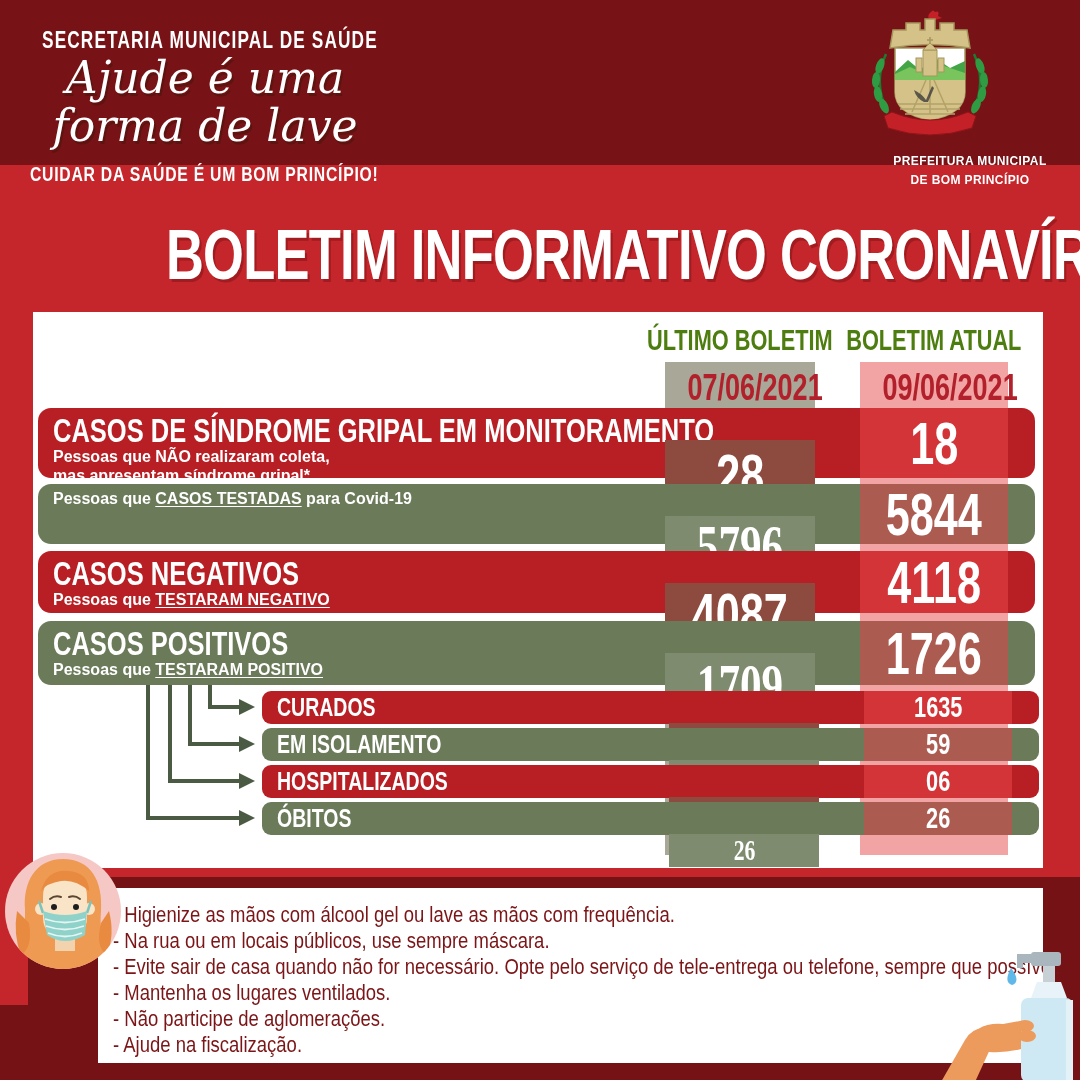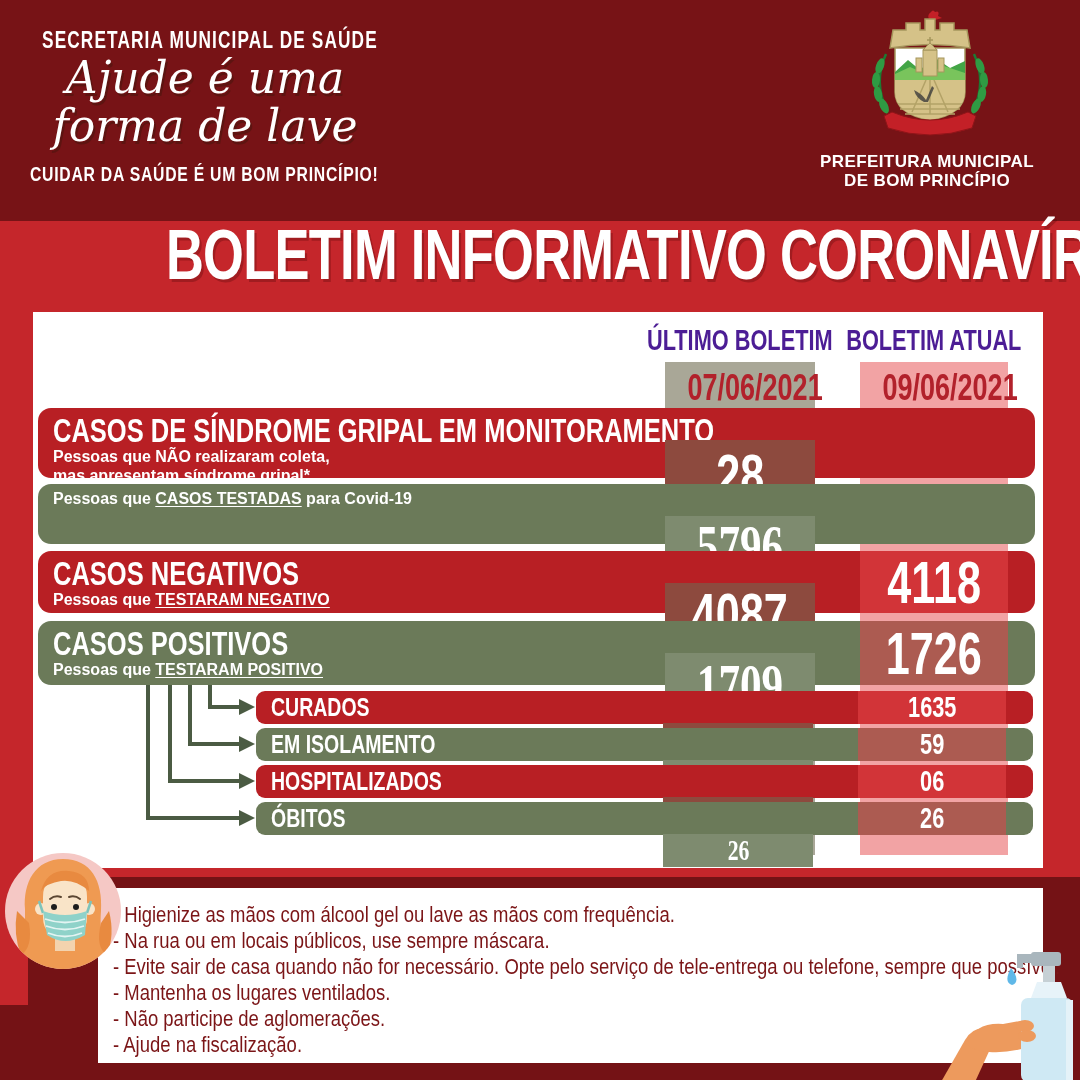--- a/index.html
+++ b/index.html
@@ -6,45 +6,45 @@
   html,body { background:#3a3a3a; }
   body { font-family:"Liberation Sans", sans-serif; }
   .canvas { position:relative; width:1080px; height:1080px; background:#c5262b; overflow:hidden; margin:0 auto; }
   .abs { position:absolute; }
 
   
   .cond { display:inline-block; transform:scaleX(.75); transform-origin:center center; white-space:nowrap; }
   .cond-l { transform-origin:left center; }
 
   
-  .band-top { left:0; top:0; width:1080px; height:221px; background:#771316; }
+  .band-top { left:0; top:0; width:1080px; height:165px; background:#771316; }
   .band-bottom { left:0; top:877px; width:1080px; height:203px; background:#741215; }
   .red-notch { left:0; top:877px; width:28px; height:128px; background:#c5262b; }
 
   
   .secretaria { left:42px; top:27px; color:#fff; font-weight:bold; font-size:23px; letter-spacing:1.5px; }
   .script-wrap { left:25px; top:54px; width:360px; text-align:center; color:#fff;
                  font-family:"DejaVu Serif", serif; font-style:italic; }
   .script-line { font-size:44px; line-height:48px; text-shadow:2px 3px 0 rgba(61,22,12,.45); }
   .tagline { left:30px; top:162px; color:#fff; font-weight:bold; font-size:21px; letter-spacing:1px; }
-  .pref-text { left:817px; top:152px; width:220px; text-align:center; color:#fff;
-               font-weight:bold; font-size:17px; line-height:19px; letter-spacing:.4px; }
+  .pref-text { left:860px; top:152px; width:220px; text-align:center; color:#fff;
+               font-weight:bold; font-size:12px; line-height:19px; letter-spacing:.4px; }
 
   
   .main-title { left:0; top:208px; width:1080px; height:94px; line-height:94px; text-align:center;
                 color:#fff; font-weight:bold; font-size:70px; }
   .main-title .cond { letter-spacing:-1px; text-shadow:3px 3px 0 rgba(80,8,8,.3); }
 
   
   .panel { left:33px; top:312px; width:1010px; height:556px; background:#fff; }
   .strip { position:absolute; top:50px; height:493px; }
   .strip-last { left:632px; width:150px; background:#a9a797; }
   .strip-current { left:827px; width:148px; background:#f2a3a4; }
   .colhead { position:absolute; top:8px; height:40px; width:270px; text-align:center;
-             color:#4c1d95; font-weight:bold; font-size:29px; line-height:40px; }
+             color:#4d7c0f; font-weight:bold; font-size:29px; line-height:40px; }
   .colhead-last { left:572px; }
   .colhead-current { left:766px; }
   .date { position:absolute; top:56px; height:40px; text-align:center; color:#b2212b;
           font-weight:bold; font-size:36px; line-height:40px; }
   .date-last { left:632px; width:150px; }
   .date-current { left:827px; width:148px; }
 
   
   .row { position:absolute; left:5px; width:997px; border-radius:13px; color:#fff; }
   .row-red { background:#b81f24; }
@@ -57,21 +57,21 @@
   .cell-last { left:627px; width:150px;margin-top:32px; }
   .cell-current { left:822px; width:148px; }
   .c-sr { background:#8d4a3e; }  
   .c-pr { background:#d23438; }  
   .c-sg { background:#7e8b6f;font-family:Liberation Serif, serif; }  
   .c-pg { background:#ac5b51; }  
   .num { font-size:60px; font-weight:bold; color:#fff; display:inline-block;
          transform:scaleX(.72); white-space:nowrap; }
 
   
-  .subrow { position:absolute; left:223px; width:777px; height:33px; border-radius:9px; color:#fff; }
+  .subrow { position:absolute; left:229px; width:777px; height:33px; border-radius:9px; color:#fff; }
   .subrow .label-wrap { position:absolute; left:15px; top:0; height:33px; line-height:33px; }
   .subrow .label-wrap .cond { font-size:26px; font-weight:bold; }
   .subrow .cell-last { left:407px; width:150px; }
   .subrow .cell-current { left:602px; width:148px; }
   .subnum { font-size:29px; font-weight:bold; color:#fff; display:inline-block; transform:scaleX(.75); }
 
   
   .whitebox { left:98px; top:888px; width:945px; height:175px; background:#fff; }
   .rec-line { position:absolute; left:15px; color:#7b1517; font-size:22px; line-height:26px; white-space:nowrap; }
   .rec-line .cond { transform:scaleX(.84); transform-origin:left center; }
@@ -138,28 +138,34 @@
 
     <div class="row row-red" style="top:96px; height:70px;">
       <div class="row-pad">
         <div class="row-title"><span class="cond cond-l">CASOS DE SÍNDROME GRIPAL EM MONITORAMENTO</span></div>
         <div class="row-sub"><span>Pessoas que NÃO realizaram coleta,</span></div>
         <div class="row-sub"><span>mas apresentam síndrome gripal*</span></div>
       </div>
       <div class="cell cell-last c-sr">
           <span class="num">28</span>
         </div>
+      <div class="cell cell-current c-pr">
+          <span class="num">18</span>
+        </div>
     </div>
 
     <div class="row row-green" style="top:172px; height:60px;">
       <div class="row-pad">
         <div class="row-sub"><span>Pessoas que </span><span class="ul">CASOS TESTADAS</span><span>  para Covid-19</span></div>
       </div>
       <div class="cell cell-last c-sg">
           <span class="num">5796</span>
+        </div>
+      <div class="cell cell-current c-pg">
+          <span class="num">5844</span>
         </div>
     </div>
 
     <div class="row row-red" style="top:239px; height:62px;">
       <div class="row-pad">
         <div class="row-title"><span class="cond cond-l">CASOS NEGATIVOS</span></div>
         <div class="row-sub"><span> Pessoas que </span><span class="ul">TESTARAM NEGATIVO</span><span></span></div>
       </div>
       <div class="cell cell-last c-sr">
           <span class="num">4087</span>

